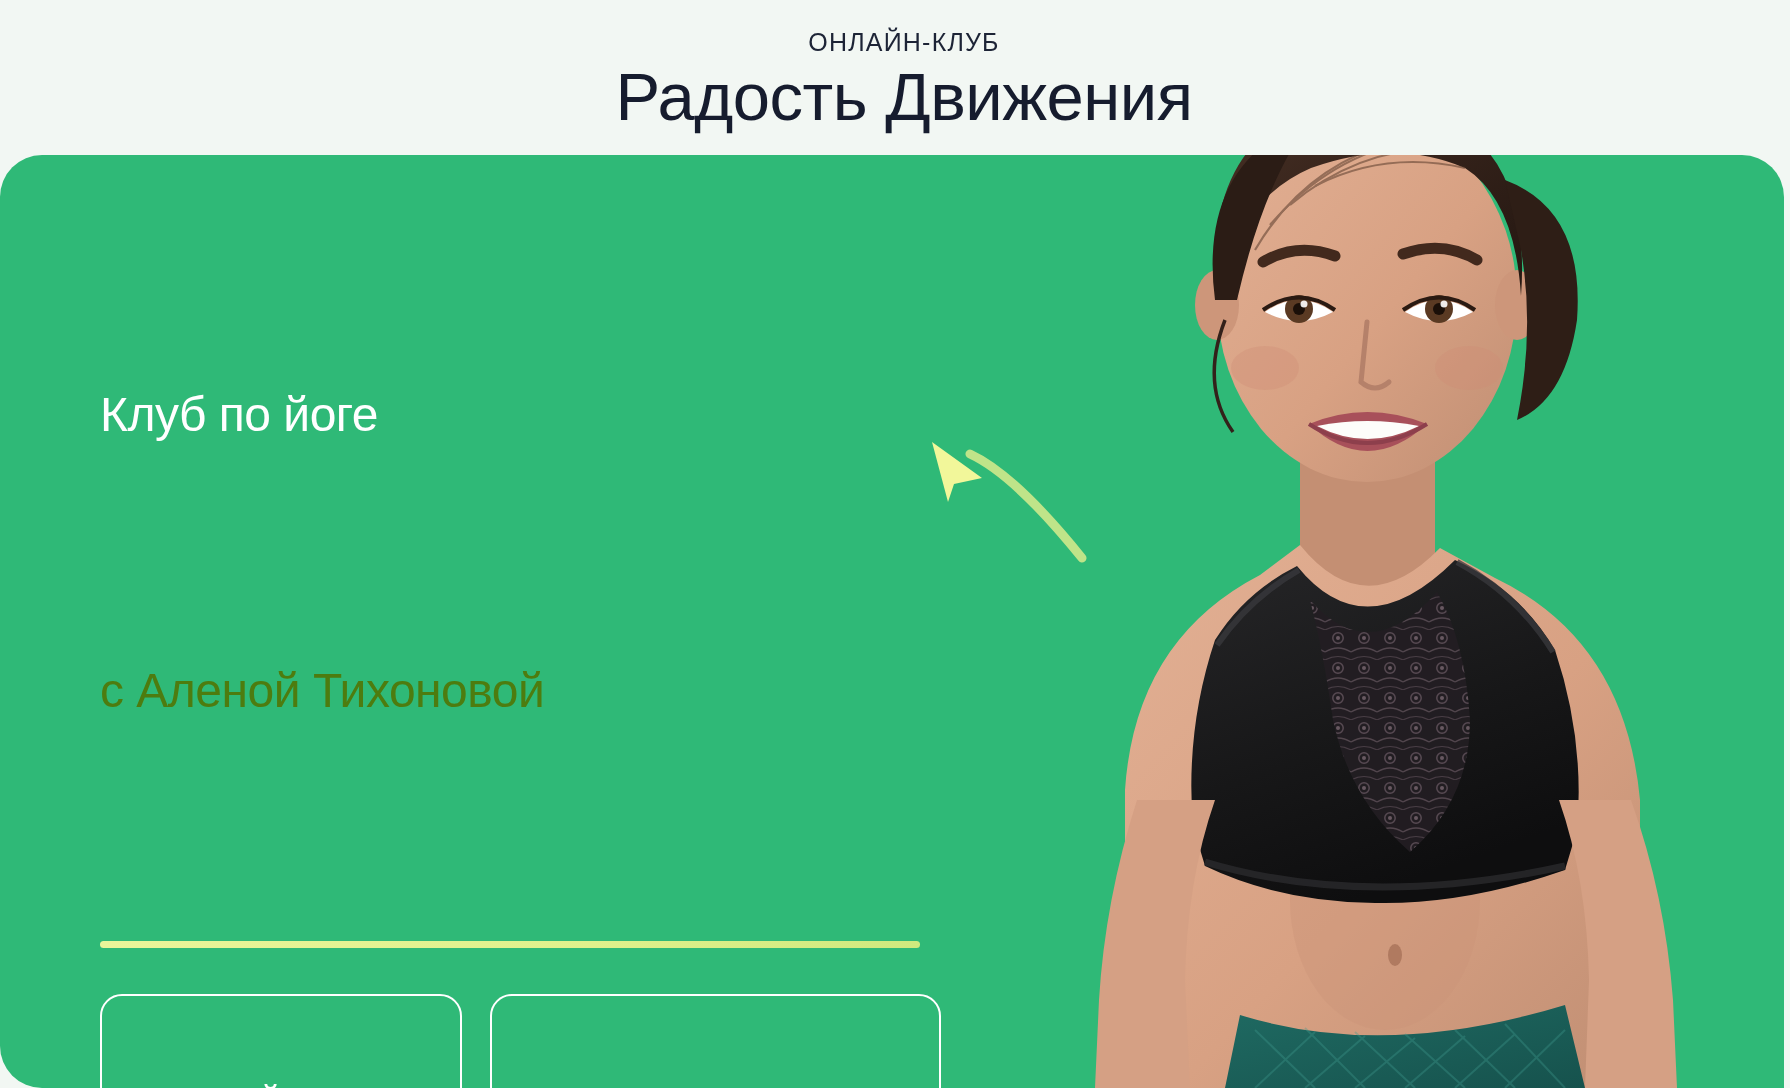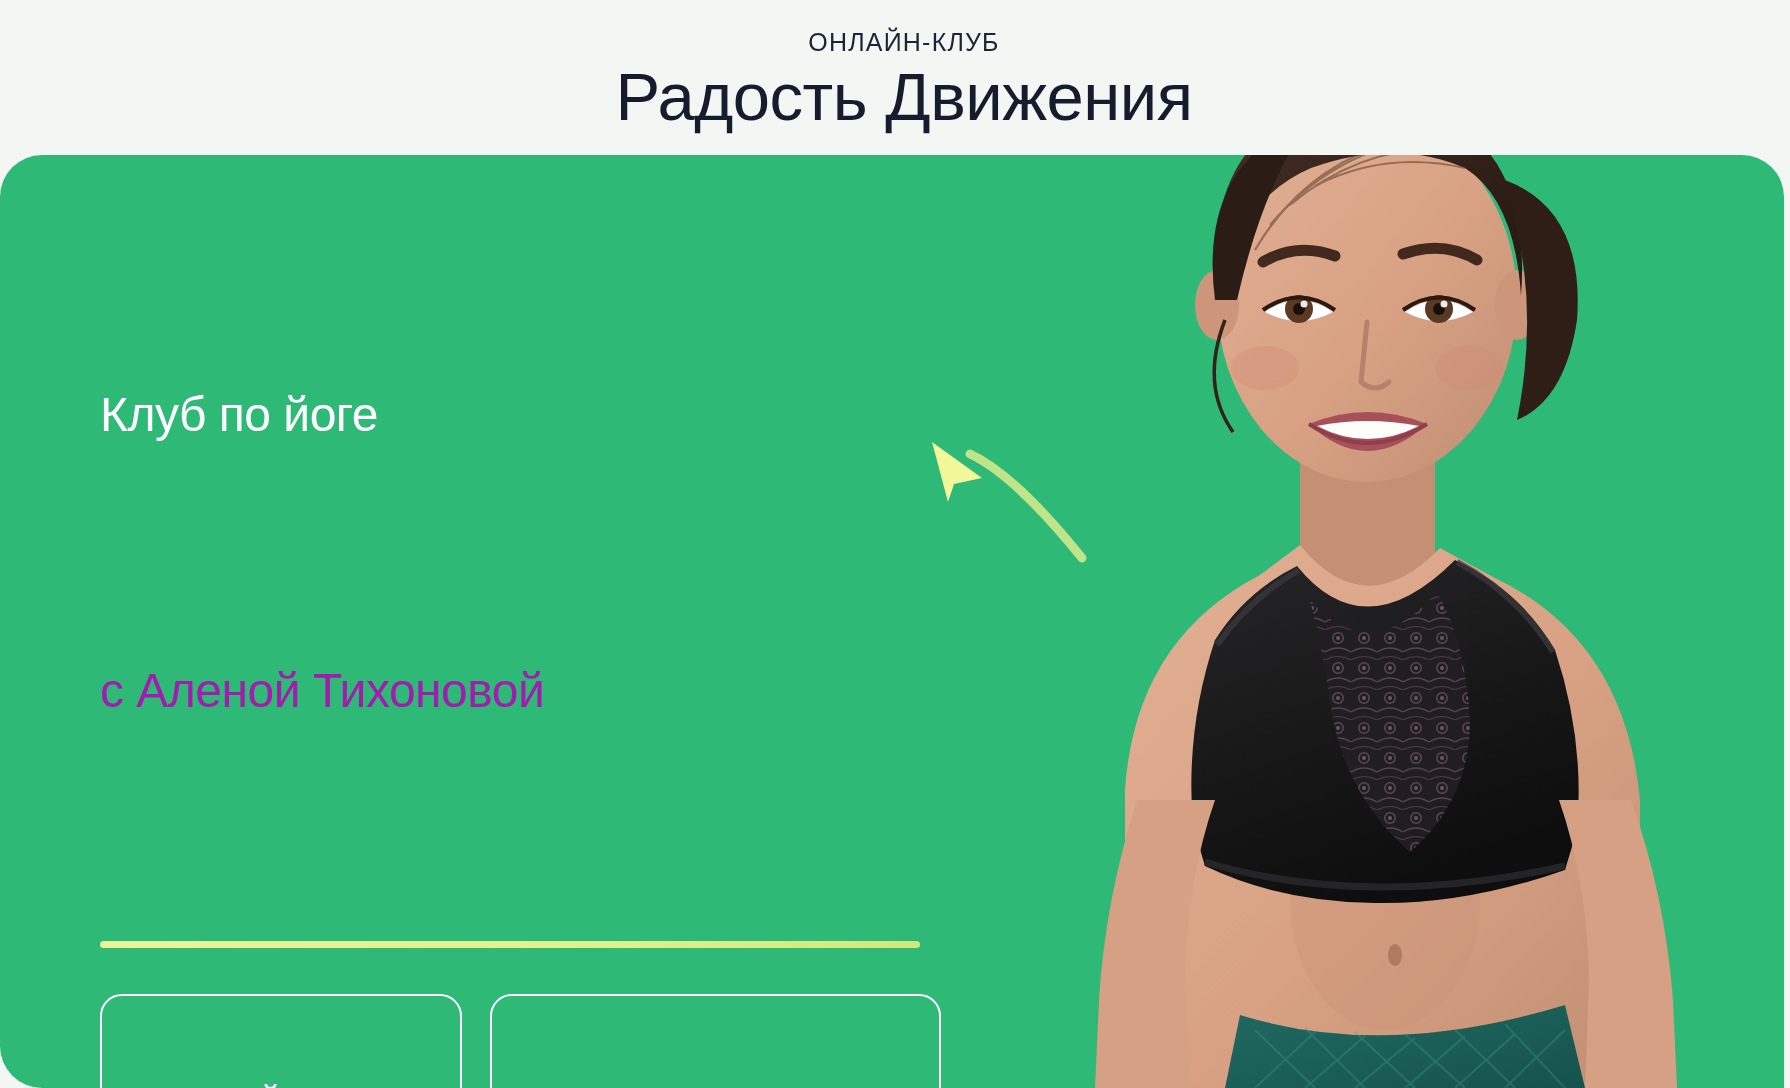--- a/index.html
+++ b/index.html
@@ -81,21 +81,21 @@
   }
 
   #headline {
     font-size: 48px;
     line-height: 92px;
     font-weight: 400;
     letter-spacing: -0.5px;
     white-space: pre;
   }
   .hl-white { color: #ffffff; display: block; }
-  .hl-yellow { color: #a21caf; display: block; }
+  .hl-yellow { color: #4d7c0f; display: block; }
 
   #headline-underline {
     width: 820px;
     height: 7px;
     background: linear-gradient(90deg, #eaf59a 0%, #dff18c 60%, #cfe97e 100%);
     border-radius: 4px;
     margin-top: 20px;
     margin-bottom: 46px;
   }
 

